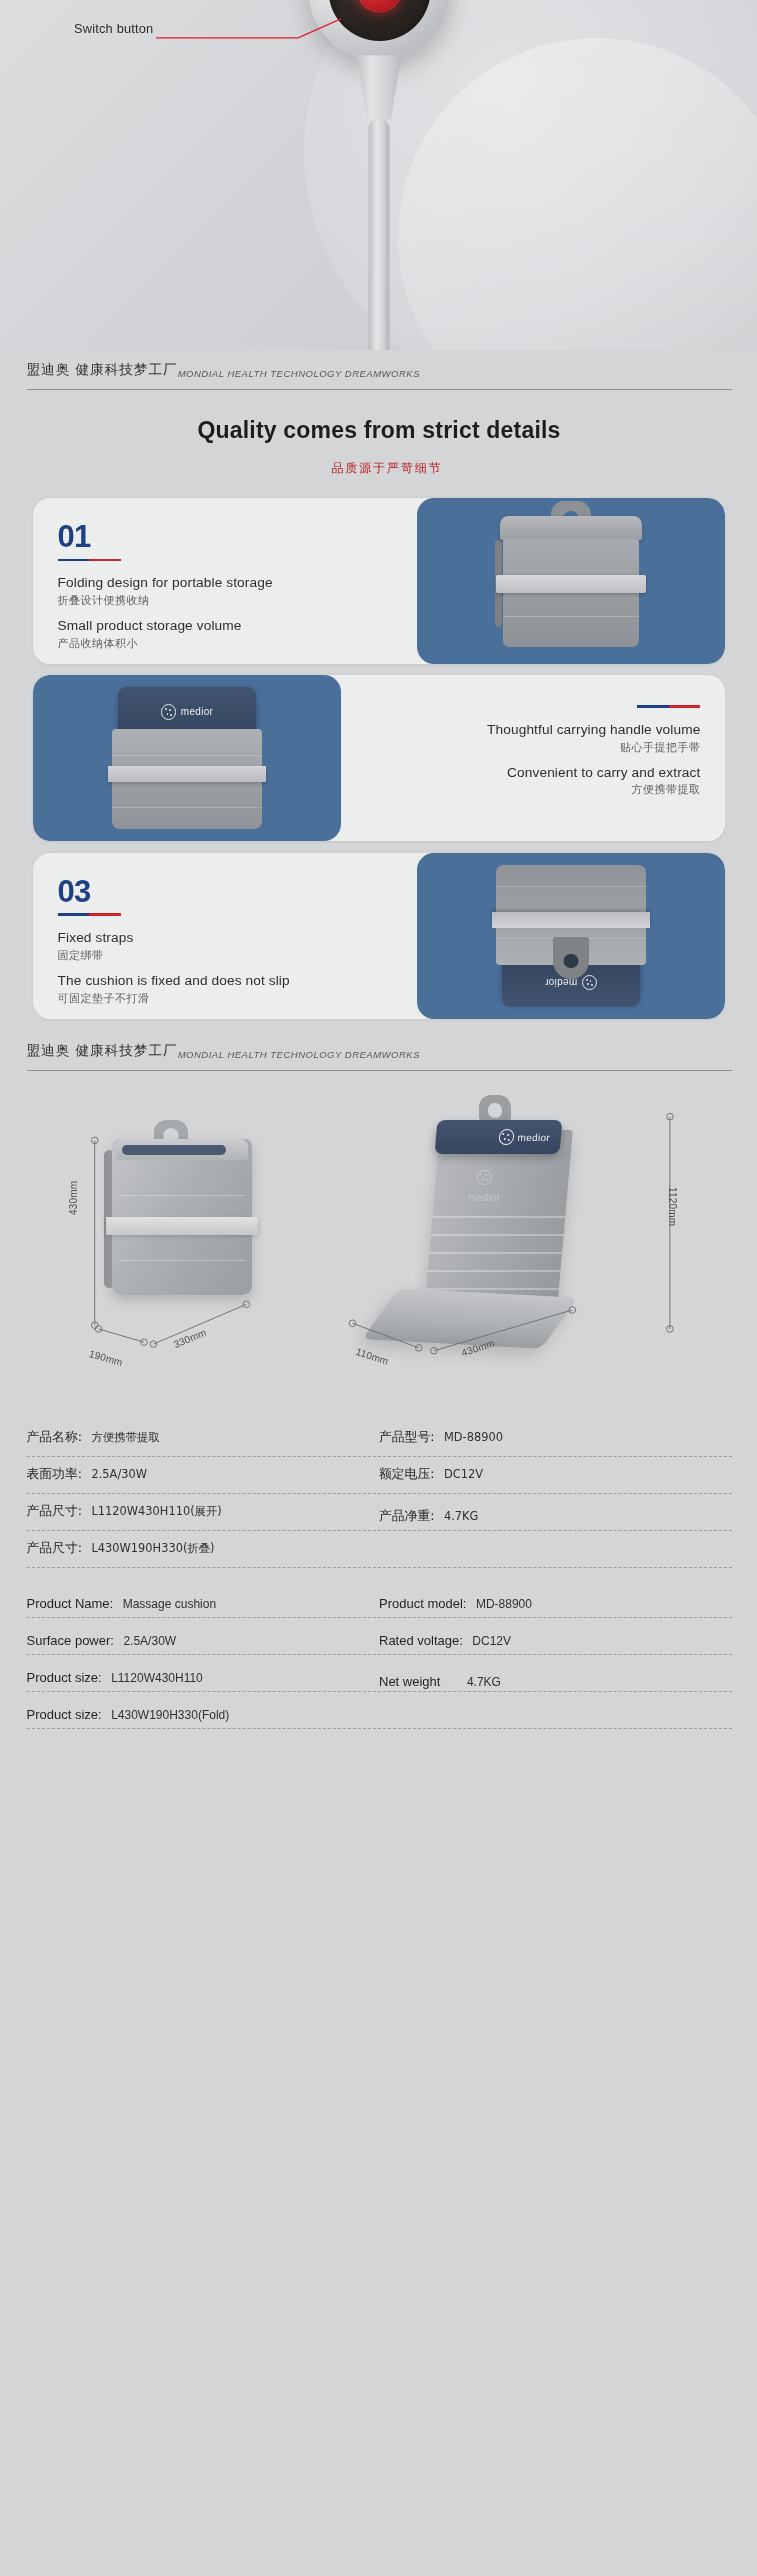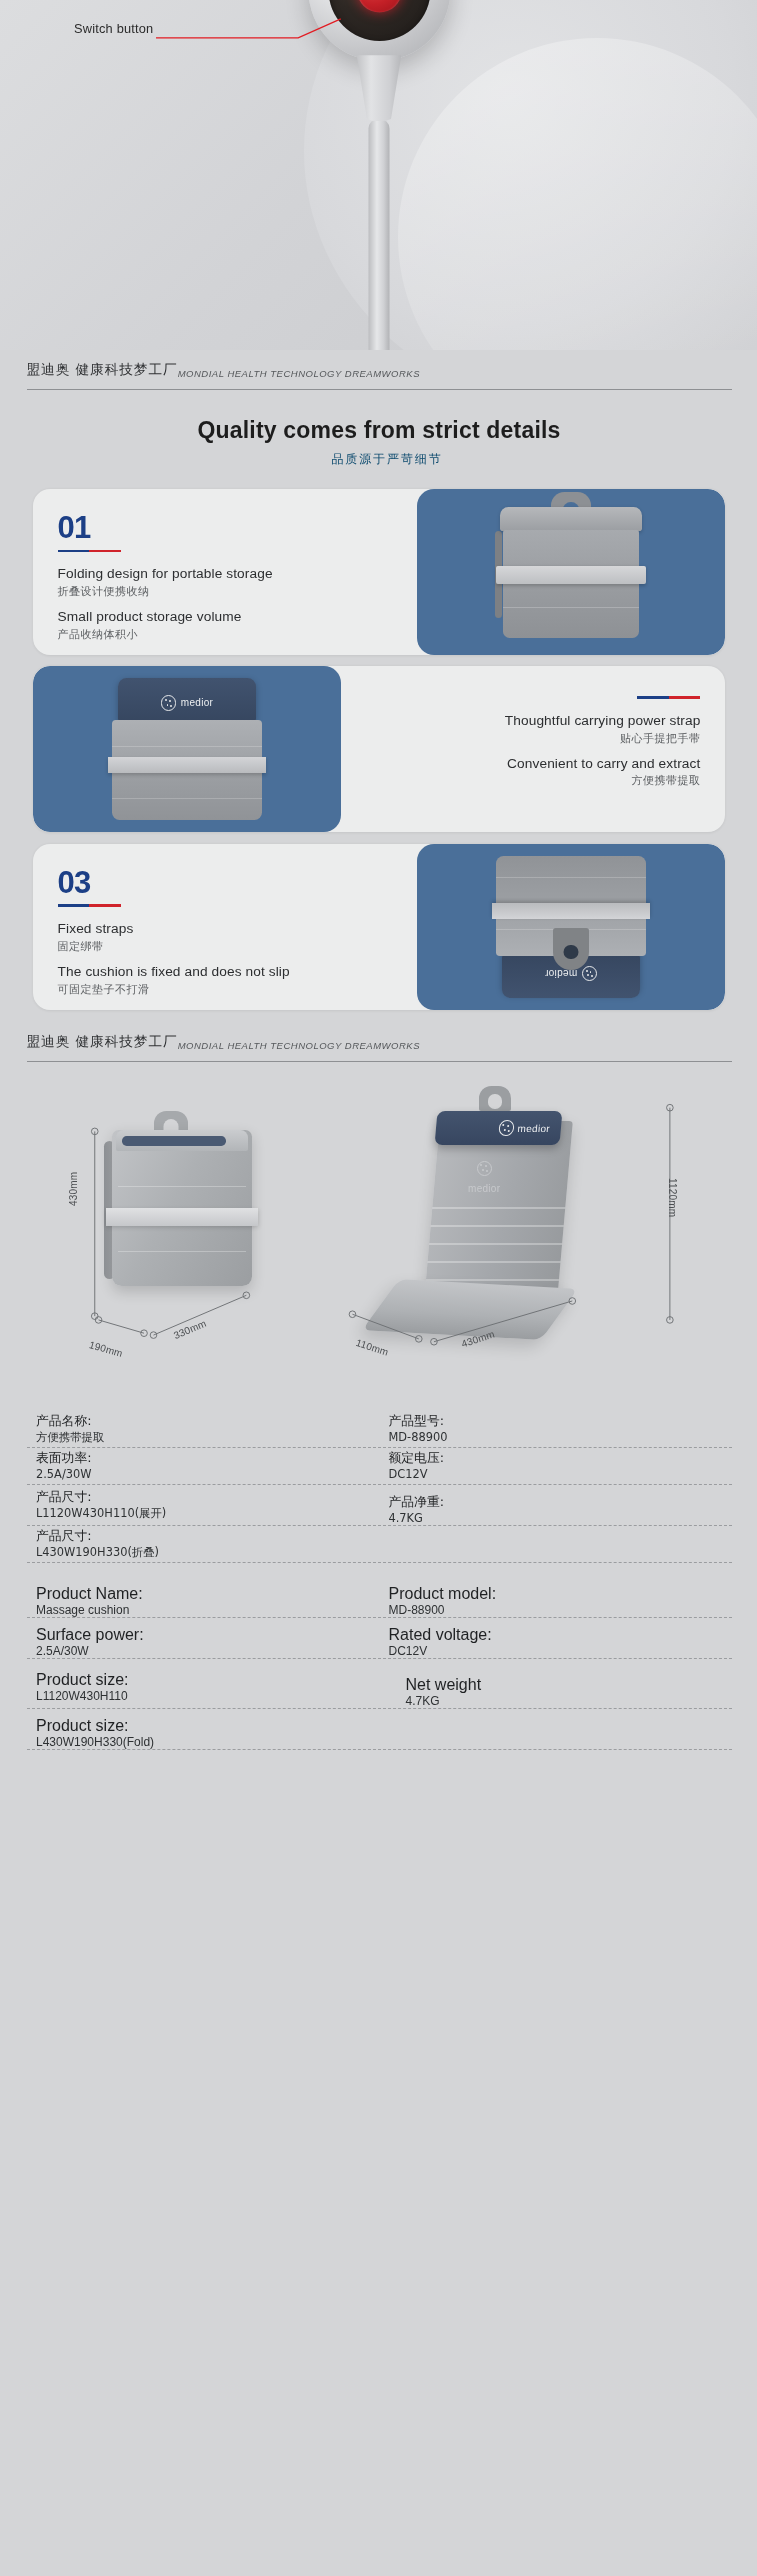--- a/index.html
+++ b/index.html
@@ -48,21 +48,21 @@
   .brandbar{position:relative;padding:11.4px 26.5px 5.7px;}
   .brandbar .row{display:flex;align-items:flex-end;
     border-bottom:0.9px solid #8e9093;padding-bottom:10px;}
   .brand-cn{font-size:13.7px;color:#2f3133;letter-spacing:0.9px;font-family:"DejaVu Sans",sans-serif;}
   .brand-en{font-size:9.5px;color:#55585b;letter-spacing:0.5px;font-style:italic;
     font-family:"Liberation Sans",sans-serif;}
 
   
   .sec-title{text-align:center;margin-top:21px;}
   .sec-title .en{font-size:23px;font-weight:bold;color:#1d1d1d;letter-spacing:0.2px;}
-  .sec-title .cn{font-size:12px;color:#0c4a6e;margin-top:7px;letter-spacing:1.9px;
+  .sec-title .cn{font-size:12px;color:#b91c1c;margin-top:16px;letter-spacing:1.9px;
     font-family:"DejaVu Sans",sans-serif;padding-left:16px;}
 
   
   .cards{margin-top:21px;padding:0 33px;}
   .card{position:relative;height:166px;background:#eceded;border-radius:17px;margin-bottom:11.4px;
     box-shadow:0 0.9px 2.8px rgba(0,0,0,.07);overflow:hidden;display:flex;}
   .card.right{flex-direction:row-reverse;}
   .card-txt{flex:1;padding:23px 24.6px 0;}
   .card.right .card-txt{text-align:right;}
   .num{font-size:31px;font-weight:bold;color:#1c3f86;line-height:1;letter-spacing:-0.9px;}
@@ -158,23 +158,23 @@
   .open .seat{position:absolute;left:-32px;top:186px;width:186px;height:51px;
     border-radius:7.6px;transform:skewX(-36deg) skewY(3deg);
     background:linear-gradient(180deg,#c3c5c8 0%,#aeb1b4 60%,#9a9da0 100%);
     box-shadow:0 7.6px 15px rgba(0,0,0,.14);}
   .open .mark{position:absolute;left:59px;top:63px;text-align:center;}
 
   
   .specs{padding:7.6px 26.5px 0;margin-top:9.5px;}
   .srow{display:flex;border-bottom:0.9px dashed #9b9da0;min-height:36px;align-items:center;}
   .srow.last{border-bottom:0.9px dashed #9b9da0;}
-  .cellwrap{width:50%;display:flex;align-items:baseline;flex-direction:column;}
+  .cellwrap{width:50%;display:flex;align-items:baseline;}
   .lab{font-size:12.8px;color:#1f2123;white-space:nowrap;font-family:"DejaVu Sans",sans-serif;}
-  .lab.en{font-family:"Liberation Sans",sans-serif;font-size:16px;margin-top:8px;}
+  .lab.en{font-family:"Liberation Sans",sans-serif;font-size:13px;margin-top:8px;}
   .val{font-size:11.4px;color:#2e3133;margin-left:9.5px;font-family:"DejaVu Sans",sans-serif;}
   .val.en{font-family:"Liberation Sans",sans-serif;font-size:12px;}
   .gap{height:13.3px;}
   .shift{padding-top:9.5px;}
 </style>
 </head>
 <body>
 
 <div class="page">
 
@@ -241,21 +241,21 @@
         </div>
       </div>
     </div>
 
     <div class="card right">
       <div class="card-txt">
         <div class="rule">
           <i class="b"></i>
           <i class="r"></i>
         </div>
-        <div class="ln1">Thoughtful carrying power strap</div>
+        <div class="ln1">Thoughtful carrying handle volume</div>
         <div class="ln1cn">贴心手提把手带</div>
         <div class="ln2">Convenient to carry and extract</div>
         <div class="ln2cn">方便携带提取</div>
       </div>
       <div class="card-img">
         <div class="bag2">
           <div class="navy">
             <span class="logo-mark">
               <i style="left:2.8px;top:2.8px;"></i>
                 <i style="left:7.6px;top:3.8px;"></i>

